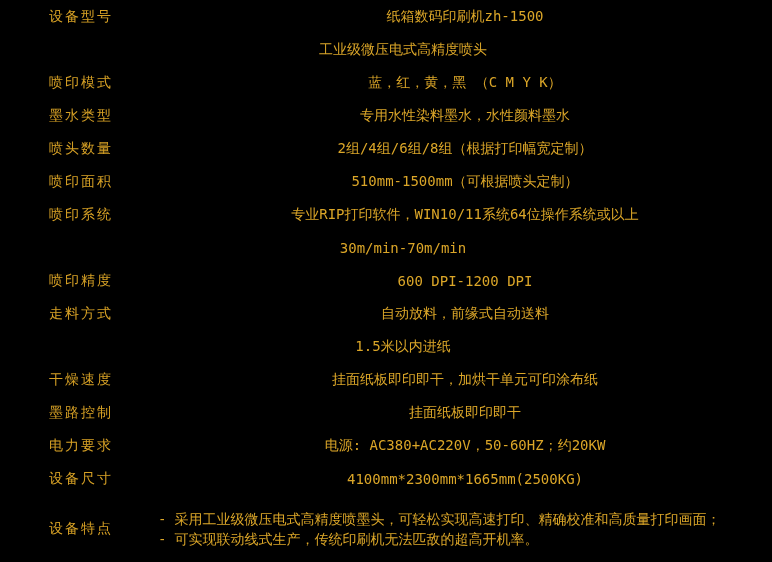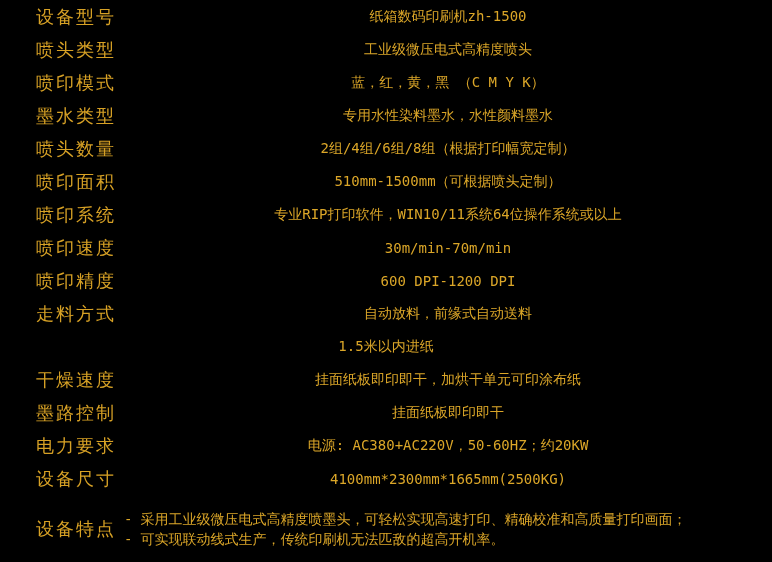--- a/index.html
+++ b/index.html
@@ -26,34 +26,35 @@
     display: flex;
     align-items: center;
     min-height: 0;
   }
   .row.features {
     flex: 2 1 0;
   }
   .label {
     box-sizing: border-box;
     width: 124px;
-    padding-left: 36px;
+    padding-left: 49px;
     flex: 0 0 auto;
     color: #d7a125;
-    font-size: 18px;
+    font-size: 14px;
     letter-spacing: 2px;
     white-space: nowrap;
   }
   .value {
     flex: 1 1 auto;
     text-align: center;
     color: #dba628;
     font-size: 14px;
     font-family: "DejaVu Sans Mono", "DejaVu Sans", monospace;
     white-space: nowrap;
+    margin-left: 34px;
   }
   .features-value {
     text-align: left;
     white-space: normal;
   }
   .feature-line {
     line-height: 20px;
     font-size: 14px;
     color: #dba628;
     white-space: nowrap;
@@ -68,21 +69,20 @@
 
 <div class="page">
   <div class="spec-table">
 
   <div class="row">
     <div class="label">设备型号</div>
     <div class="value">纸箱数码印刷机zh-1500</div>
   </div>
 
   <div class="row">
-    <div class="label">喷头类型</div>
     <div class="value">工业级微压电式高精度喷头</div>
   </div>
 
   <div class="row">
     <div class="label">喷印模式</div>
     <div class="value">蓝，红，黄，黑 （C M Y K）</div>
   </div>
 
   <div class="row">
     <div class="label">墨水类型</div>
@@ -98,21 +98,20 @@
     <div class="label">喷印面积</div>
     <div class="value">510mm-1500mm（可根据喷头定制）</div>
   </div>
 
   <div class="row">
     <div class="label">喷印系统</div>
     <div class="value">专业RIP打印软件，WIN10/11系统64位操作系统或以上</div>
   </div>
 
   <div class="row">
-    <div class="label">喷印速度</div>
     <div class="value">30m/min-70m/min</div>
   </div>
 
   <div class="row">
     <div class="label">喷印精度</div>
     <div class="value">600 DPI-1200 DPI</div>
   </div>
 
   <div class="row">
     <div class="label">走料方式</div>

